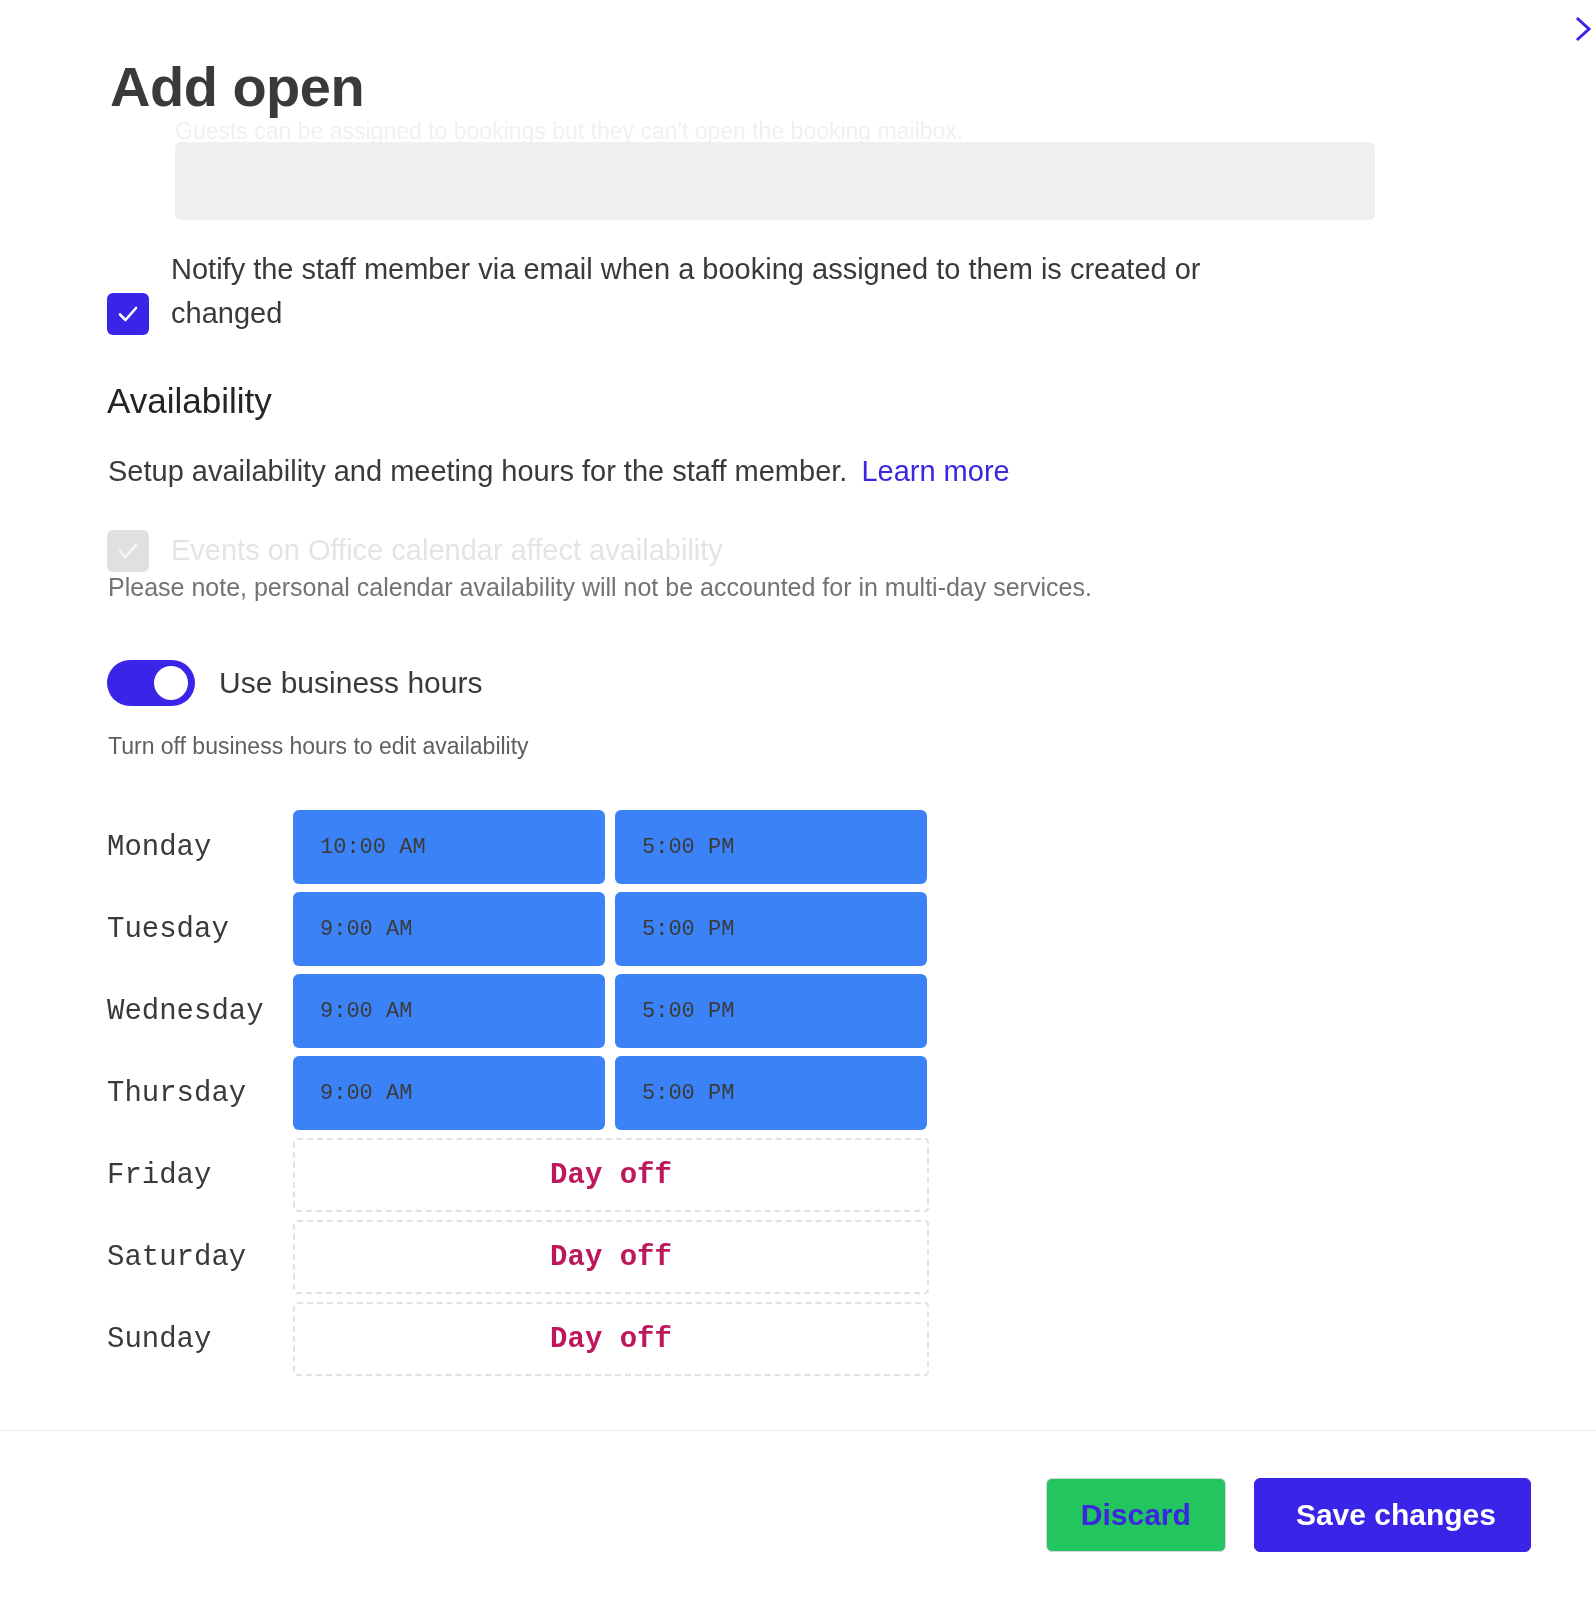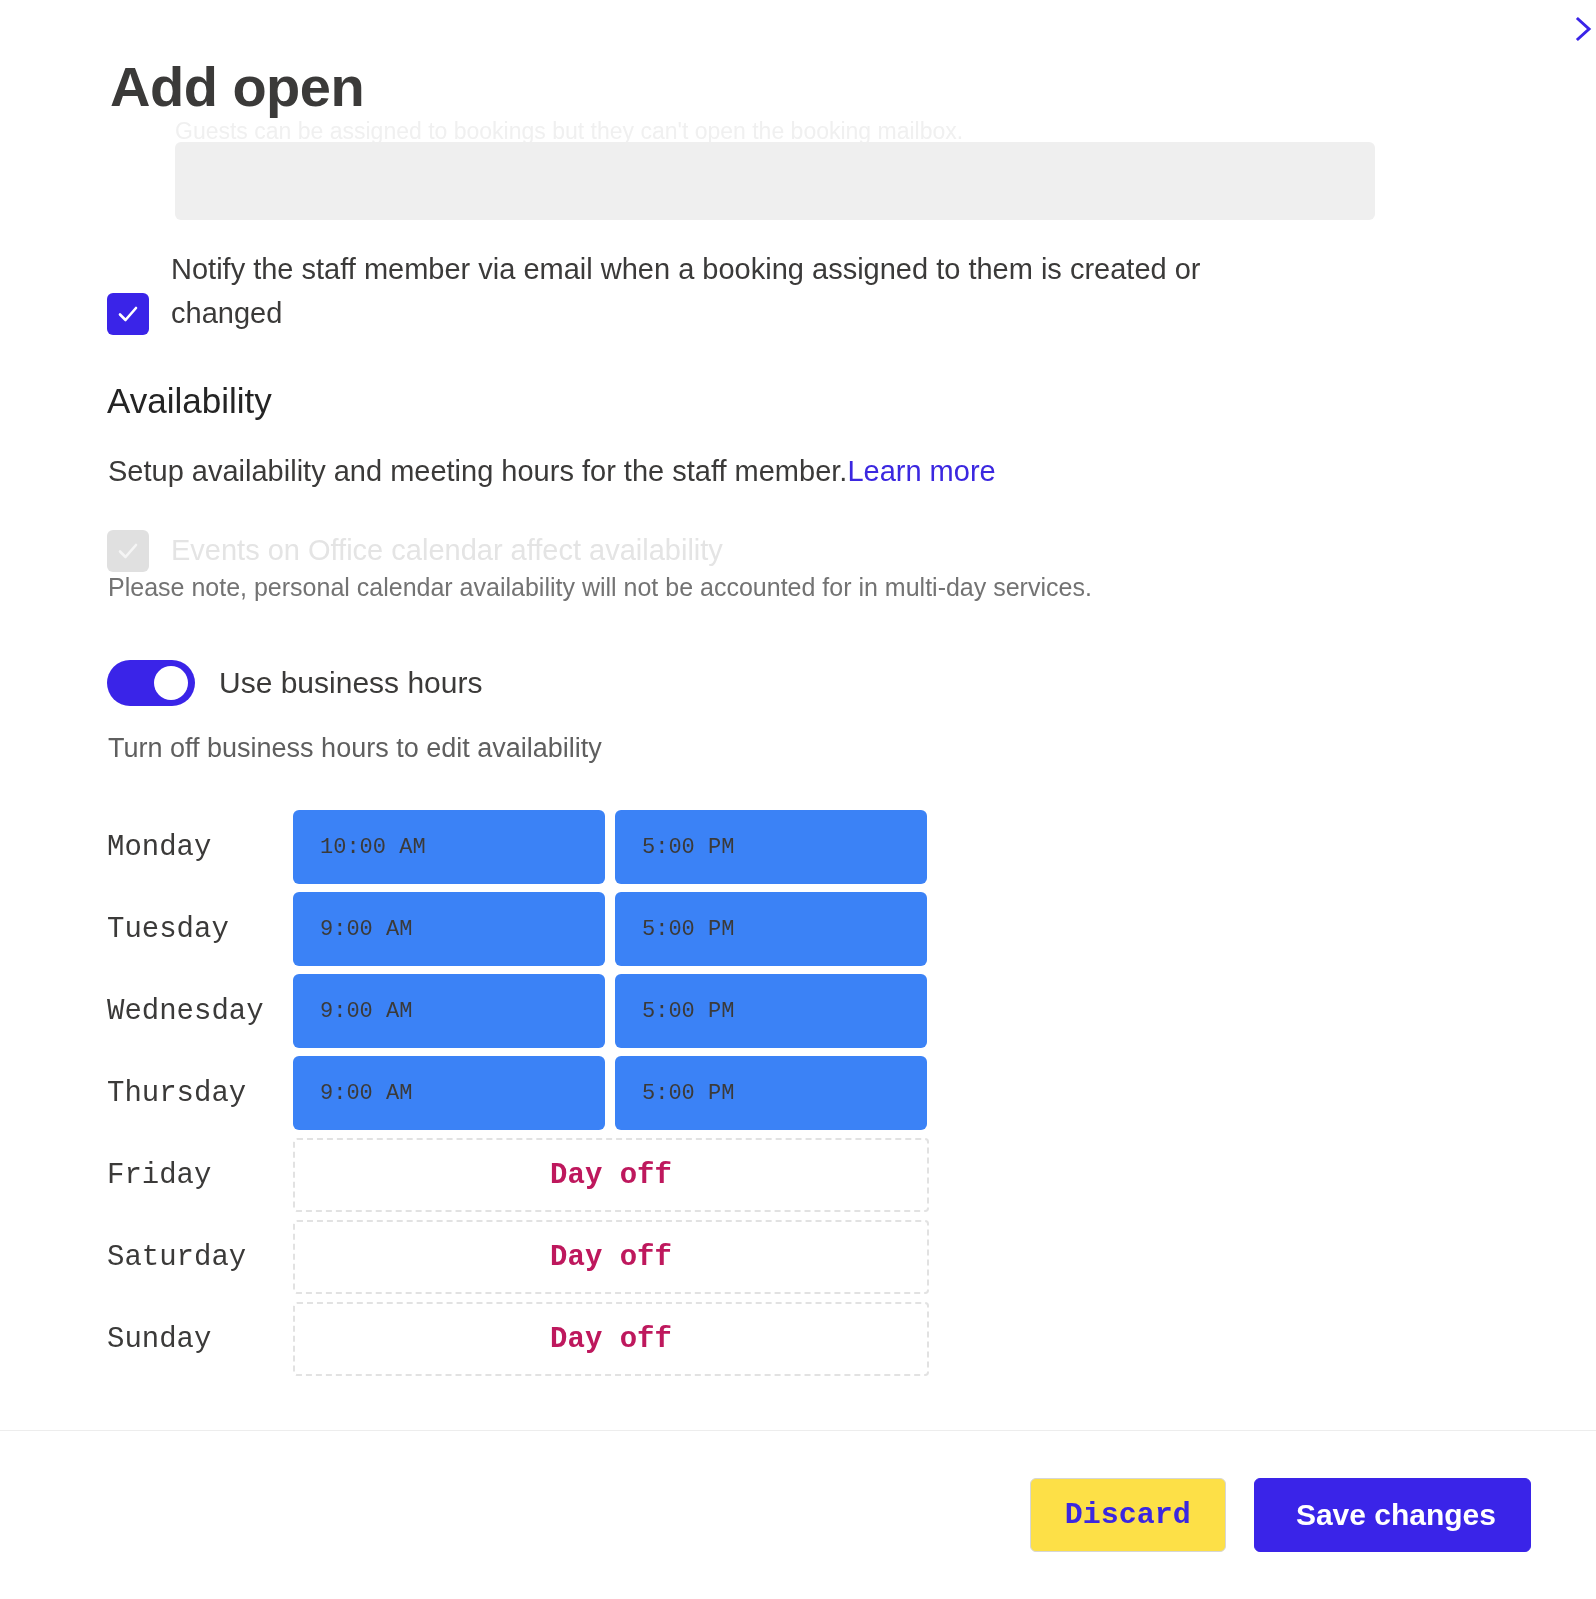--- a/index.html
+++ b/index.html
@@ -106,20 +106,21 @@
   }
   .section-desc {
     position: absolute;
     left: 108px;
     top: 455px;
     font-size: 29px;
     color: #3b3a39;
   }
   .section-desc .link {
     color: #3b27e0;
+    margin-left: 14px;
     cursor: pointer;
     text-decoration: none;
   }
 
   
   .office-row {
     position: absolute;
     left: 107px;
     top: 528px;
     display: flex;
@@ -160,21 +161,21 @@
     top: 6px; left: 47px;
     width: 34px; height: 34px;
     border-radius: 50%;
     background: #ffffff;
   }
   .toggle-label { font-size: 30px; color: #3b3a39; }
   .toggle-hint {
     position: absolute;
     left: 108px;
     top: 733px;
-    font-size: 27px;
+    font-size: 23px;
     color: #5f5f5f;
   }
 
   
   .schedule {
     position: absolute;
     left: 107px;
     top: 806px;
     width: 830px;
   }
@@ -247,25 +248,24 @@
     border-radius: 6px;
     font-size: 30px;
     font-weight: 600;
     display: flex;
     align-items: center;
     justify-content: center;
     cursor: pointer;
     padding: 0 34px;
   }
   .btn-secondary {
-    background: #fde047;
+    background: #22c55e;
     border: 1px solid #d6d6d6;
     color: #3b27e0;
     min-width: 180px;
-    font-family: Liberation Mono, monospace;
   }
   .btn-primary {
     background: #3a24e8;
     border: 1px solid #3a24e8;
     color: #ffffff;
     min-width: 258px;
     padding-left: 41px;
   }
 </style>
 </head>

